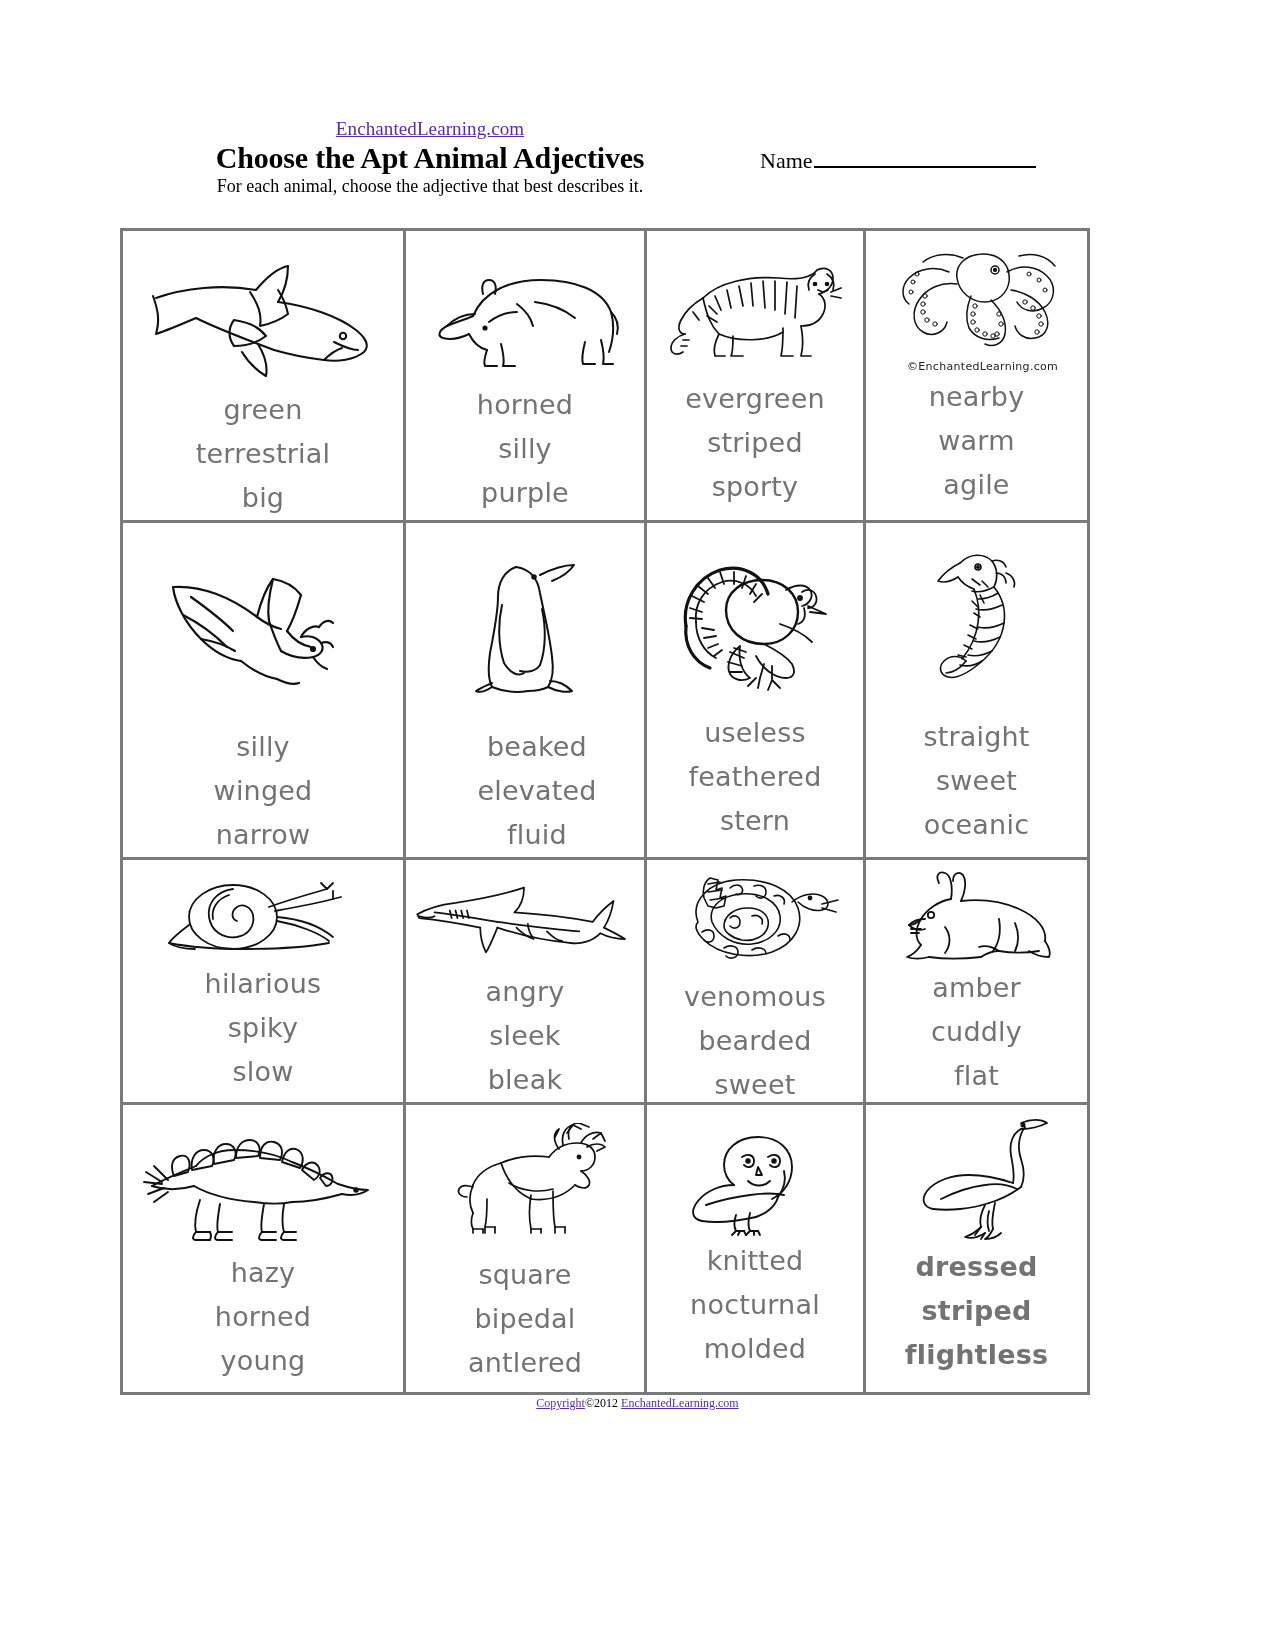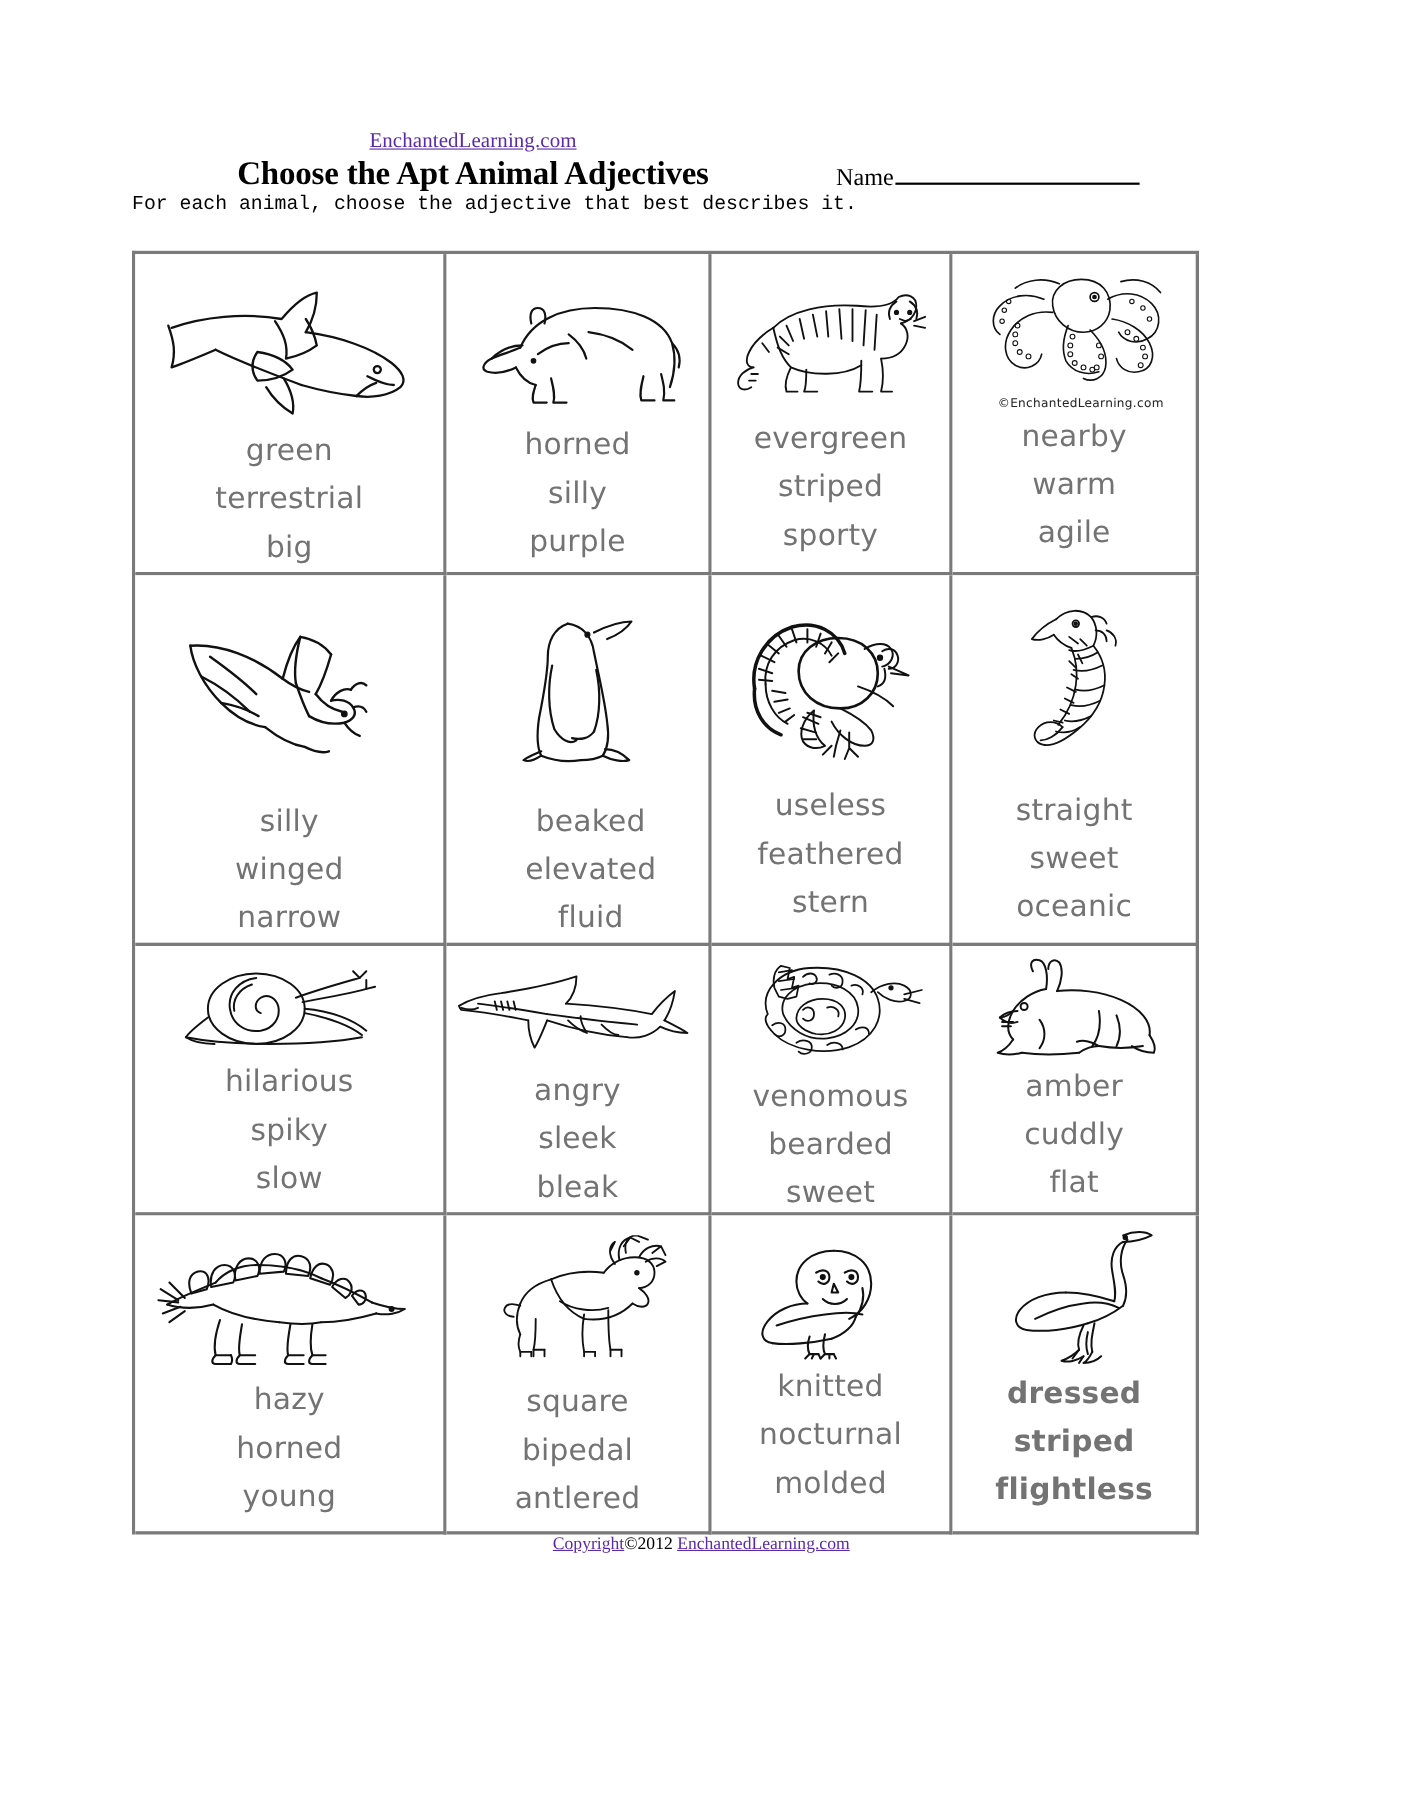--- a/index.html
+++ b/index.html
@@ -49,21 +49,21 @@
   .worksheet-title {
     font-family: "Liberation Serif", serif;
     font-weight: bold;
     font-size: 30px;
     line-height: 34px;
     letter-spacing: -0.2px;
     margin-top: 1px;
     white-space: nowrap;
   }
   .worksheet-sub {
-    font-family: Liberation Mono, monospace;
+    font-family: Liberation Serif, serif;
     font-size: 18px;
     line-height: 21px;
     margin-top: 1px;
     white-space: nowrap;
   }
   .name-block {
     position: absolute;
     left: 760px;
     top: 28px;
     font-family: "Liberation Serif", serif;
@@ -139,21 +139,21 @@
   }
 
   
   .footer {
     position: absolute;
     left: 0;
     top: 1394px;
     width: 1275px;
     text-align: center;
     font-family: "Liberation Serif", serif;
-    font-size: 16px;
+    font-size: 12px;
     line-height: 19px;
   }
   .footer .lnk {
     color: #5b2aa8;
     text-decoration: underline;
   }
   .footer .plain { color: #000; }
 
   
   .c-orca .art      { padding-top: 22px; height: 140px; }

